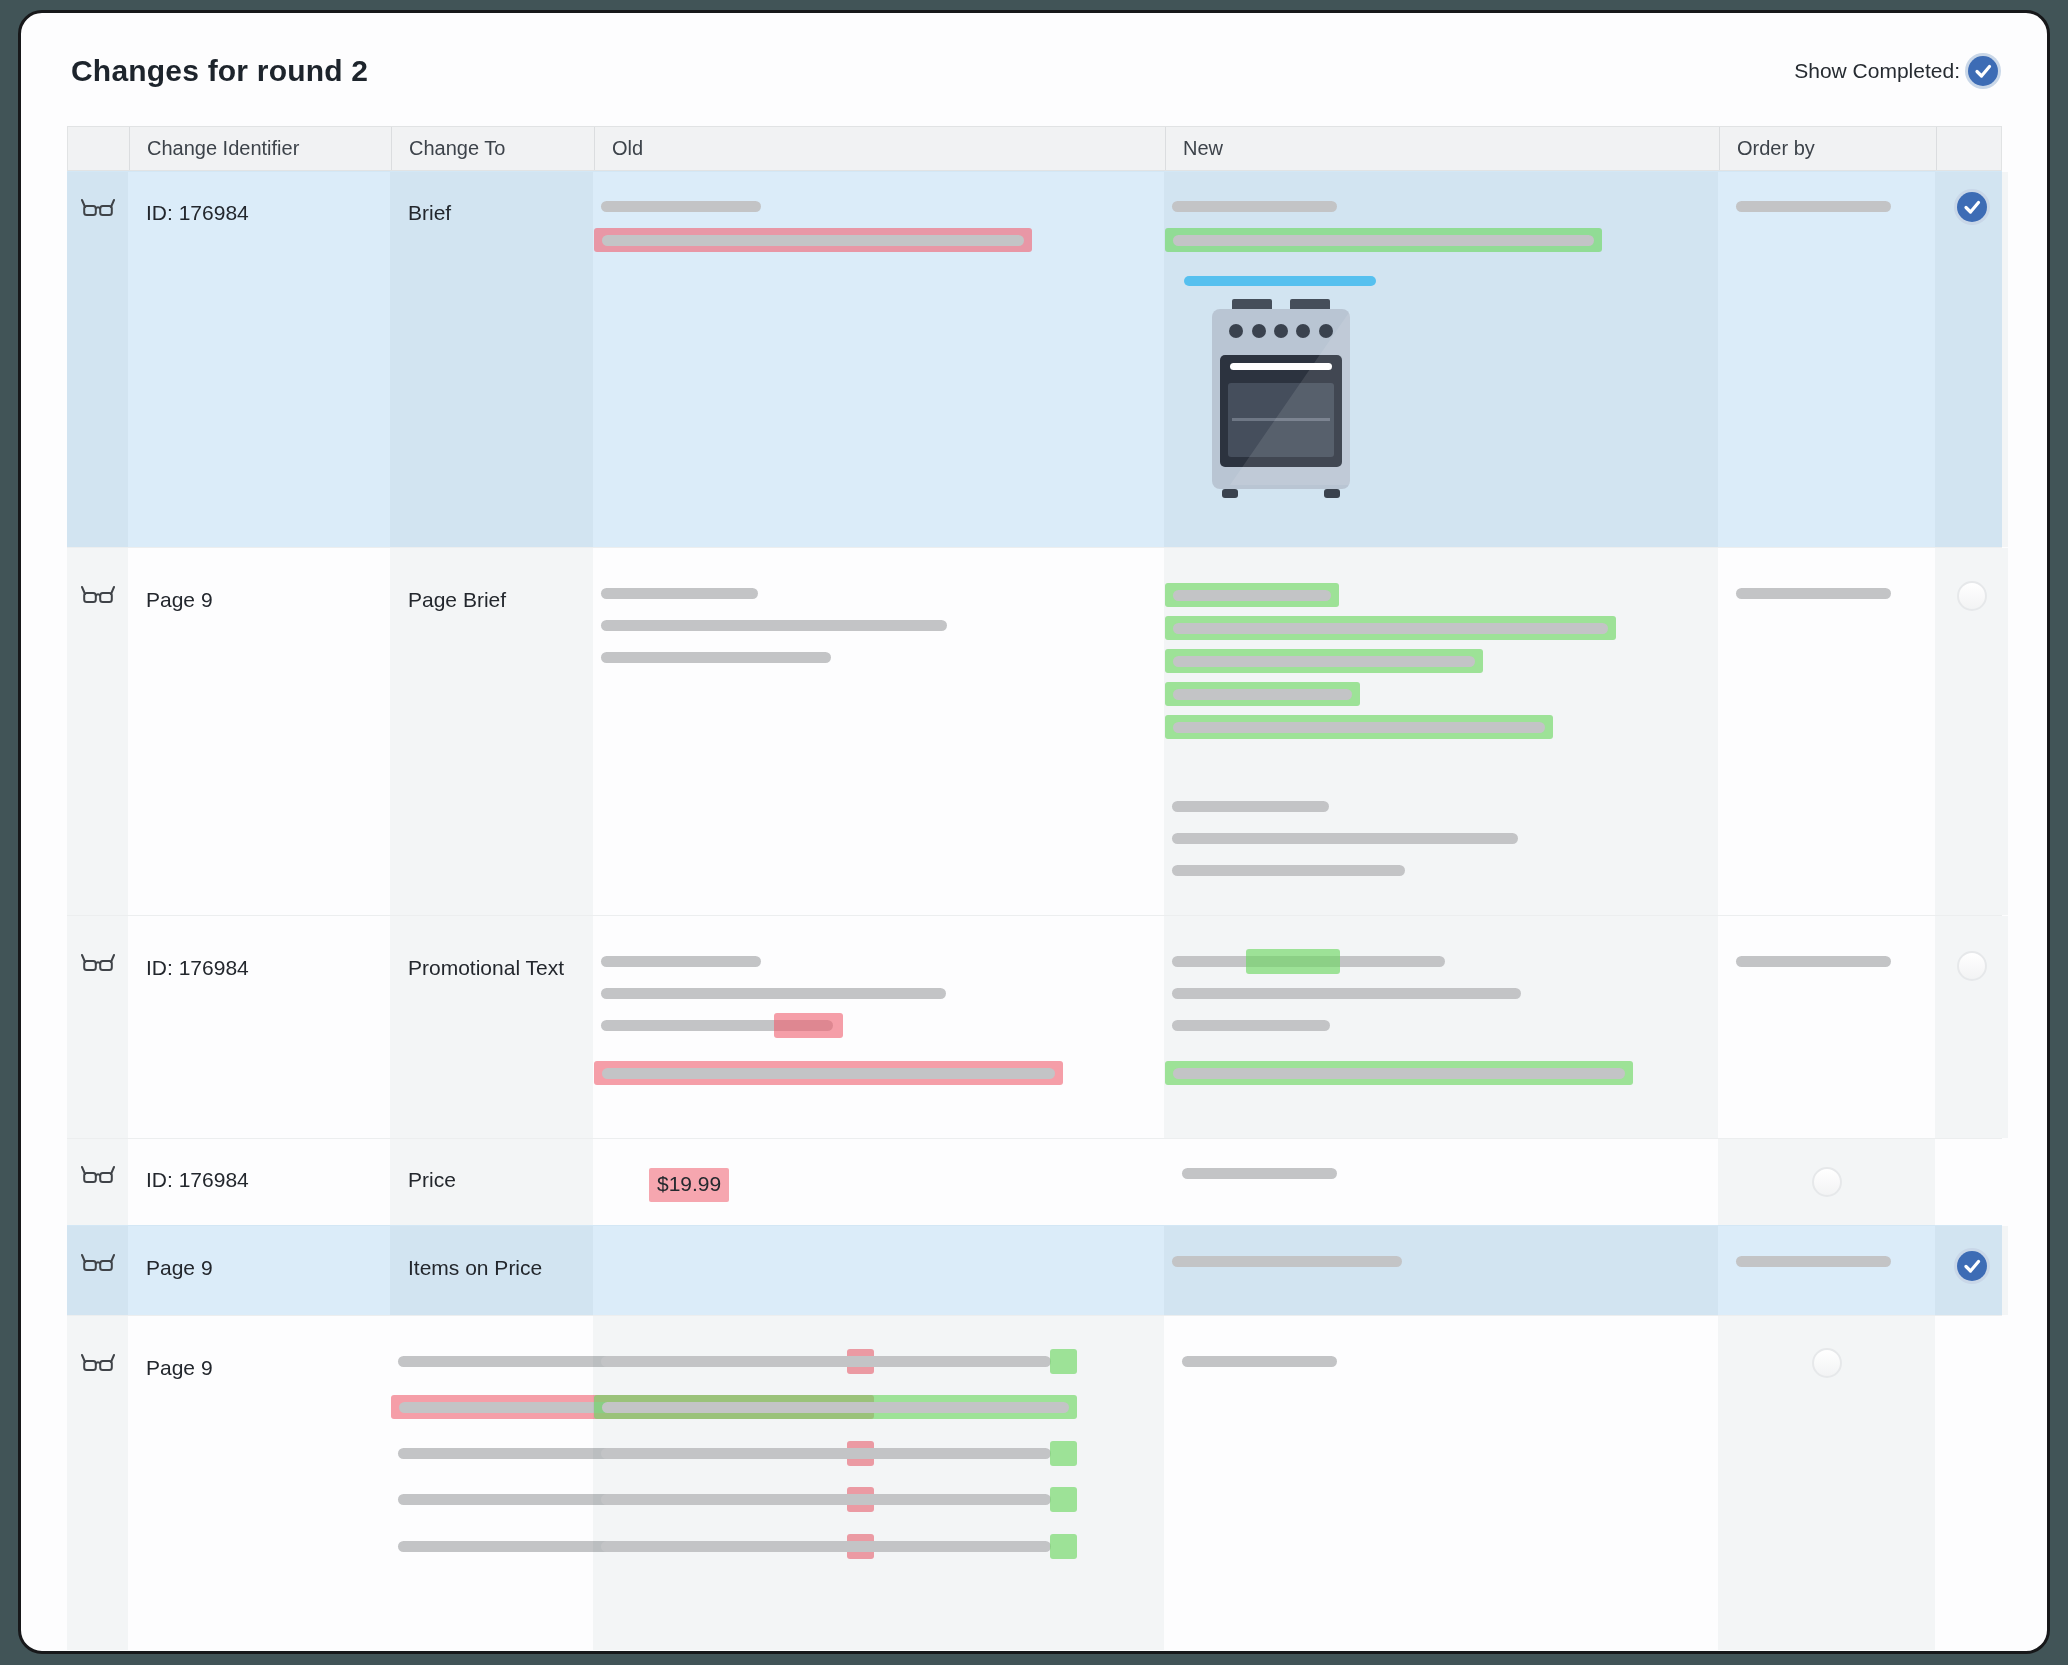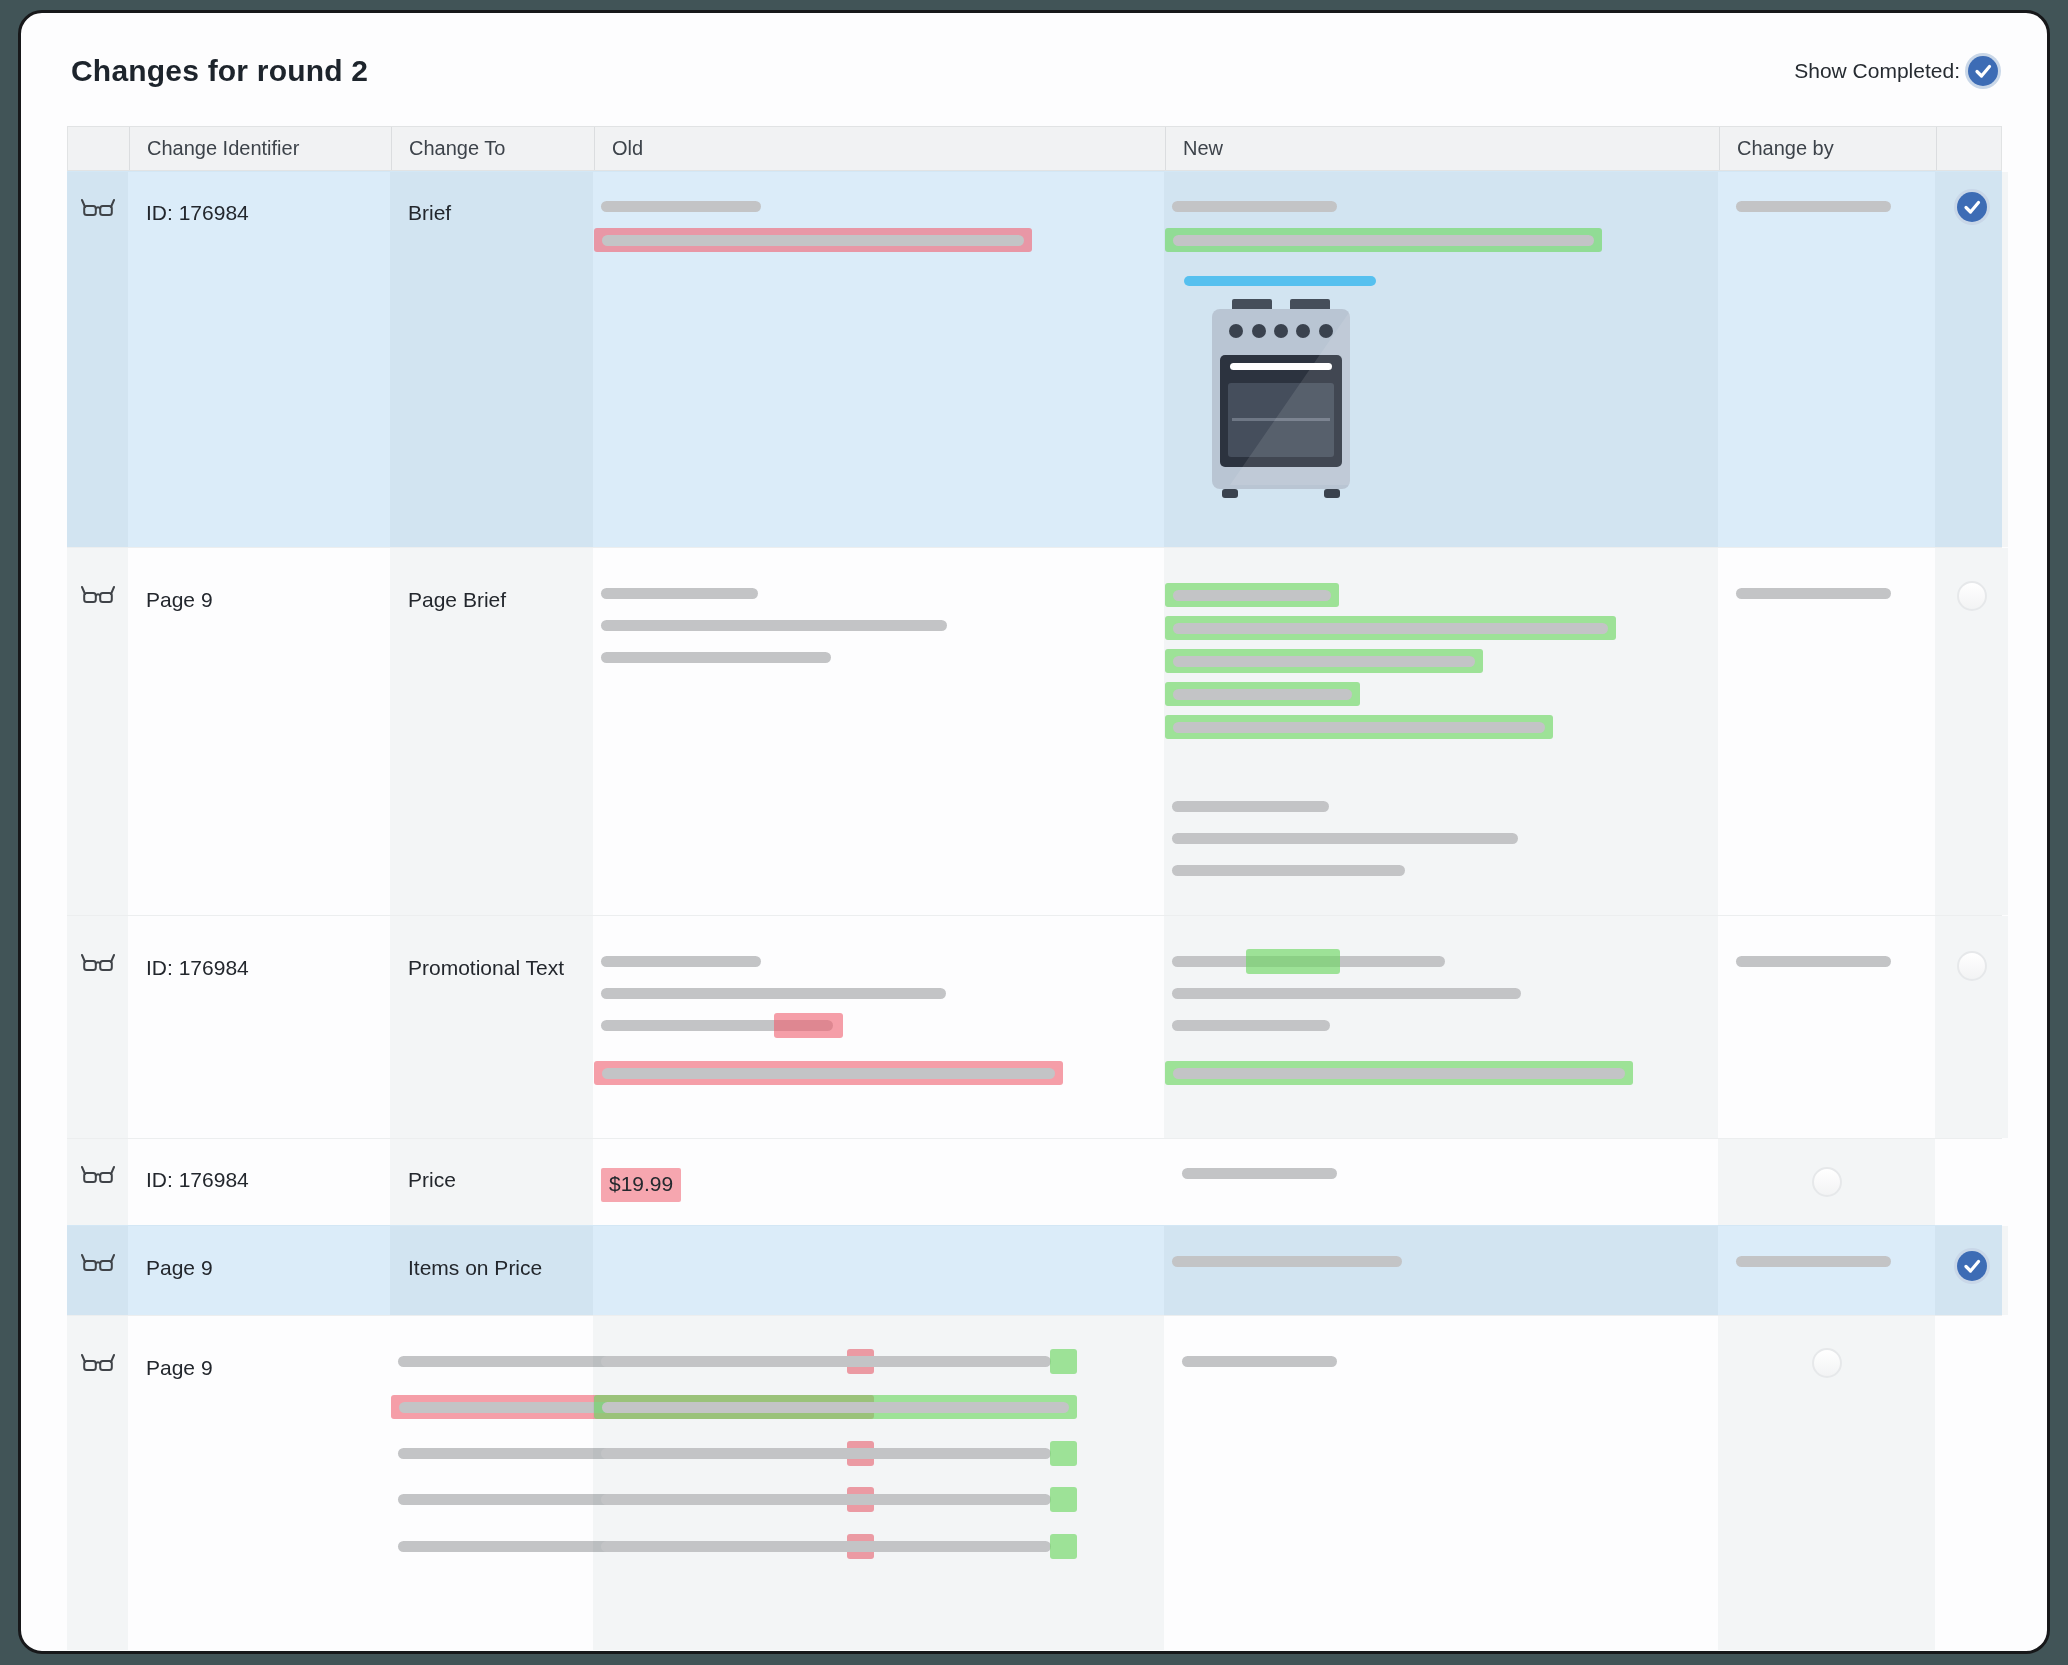--- a/index.html
+++ b/index.html
@@ -48,21 +48,21 @@
   .hl .bar{flex:0 0 auto;}
   .hl-red{background:rgba(240,95,110,0.60);}
   .hl-green{background:rgba(110,215,100,0.65);}
   .mark{position:relative;}
   .mark .block{position:absolute;top:-7px;height:25px;border-radius:3px;}
   .block.hl-red{padding:0;}
   .accent{height:10px;border-radius:5px;background:#56c0ef;}
   .price{
     display:inline-block;font-size:21px;color:#24292e;padding:4px 8px 6px;border-radius:2px;
   }
-  .price-red{background:rgba(240,95,110,0.55);}
+  .price-red{background:rgba(240,95,110,0.55);margin-left:48px;}
   .price-green{background:rgba(70,210,90,0.62);}
   
   .check-circle{
     width:30px;height:30px;border-radius:50%;display:inline-flex;align-items:center;
     justify-content:center;box-sizing:border-box;flex:0 0 auto;
   }
   .check-circle.unchecked{
     background:linear-gradient(#ffffff,#f2f3f4);border:2px solid #e6e8ea;
   }
   .check-circle.checked{background:#3d6cb5;box-shadow:0 0 0 3px #c9d7e8;}
@@ -86,21 +86,21 @@
       </div>
     </div>
 
     <div class="table">
       <div class="grid-row thead">
         <div class="hcell"></div>
         <div class="hcell">Change Identifier</div>
         <div class="hcell">Change To</div>
         <div class="hcell">Old</div>
         <div class="hcell">New</div>
-        <div class="hcell">Change by</div>
+        <div class="hcell">Order by</div>
         <div class="hcell"></div>
       </div>
       <div id="tbody">
           <div class="grid-row row selected" style="min-height: 376px;">
             <div class="cell stripe" style="padding-top: 29px; padding-left: 14px;"><svg class="glasses" width="34" height="20" viewBox="0 0 34 20" fill="none" stroke="#3f4348" stroke-width="2" stroke-linecap="round">
                 <path d="M4 9 L1 2"></path>
                 <path d="M30 9 L33 2"></path>
                 <rect x="3.2" y="8" width="11.6" height="9" rx="2.5"></rect>
                 <rect x="19.2" y="8" width="11.6" height="9" rx="2.5"></rect>
                 <path d="M14.8 10.5 Q17 8 19.2 10.5"></path>

